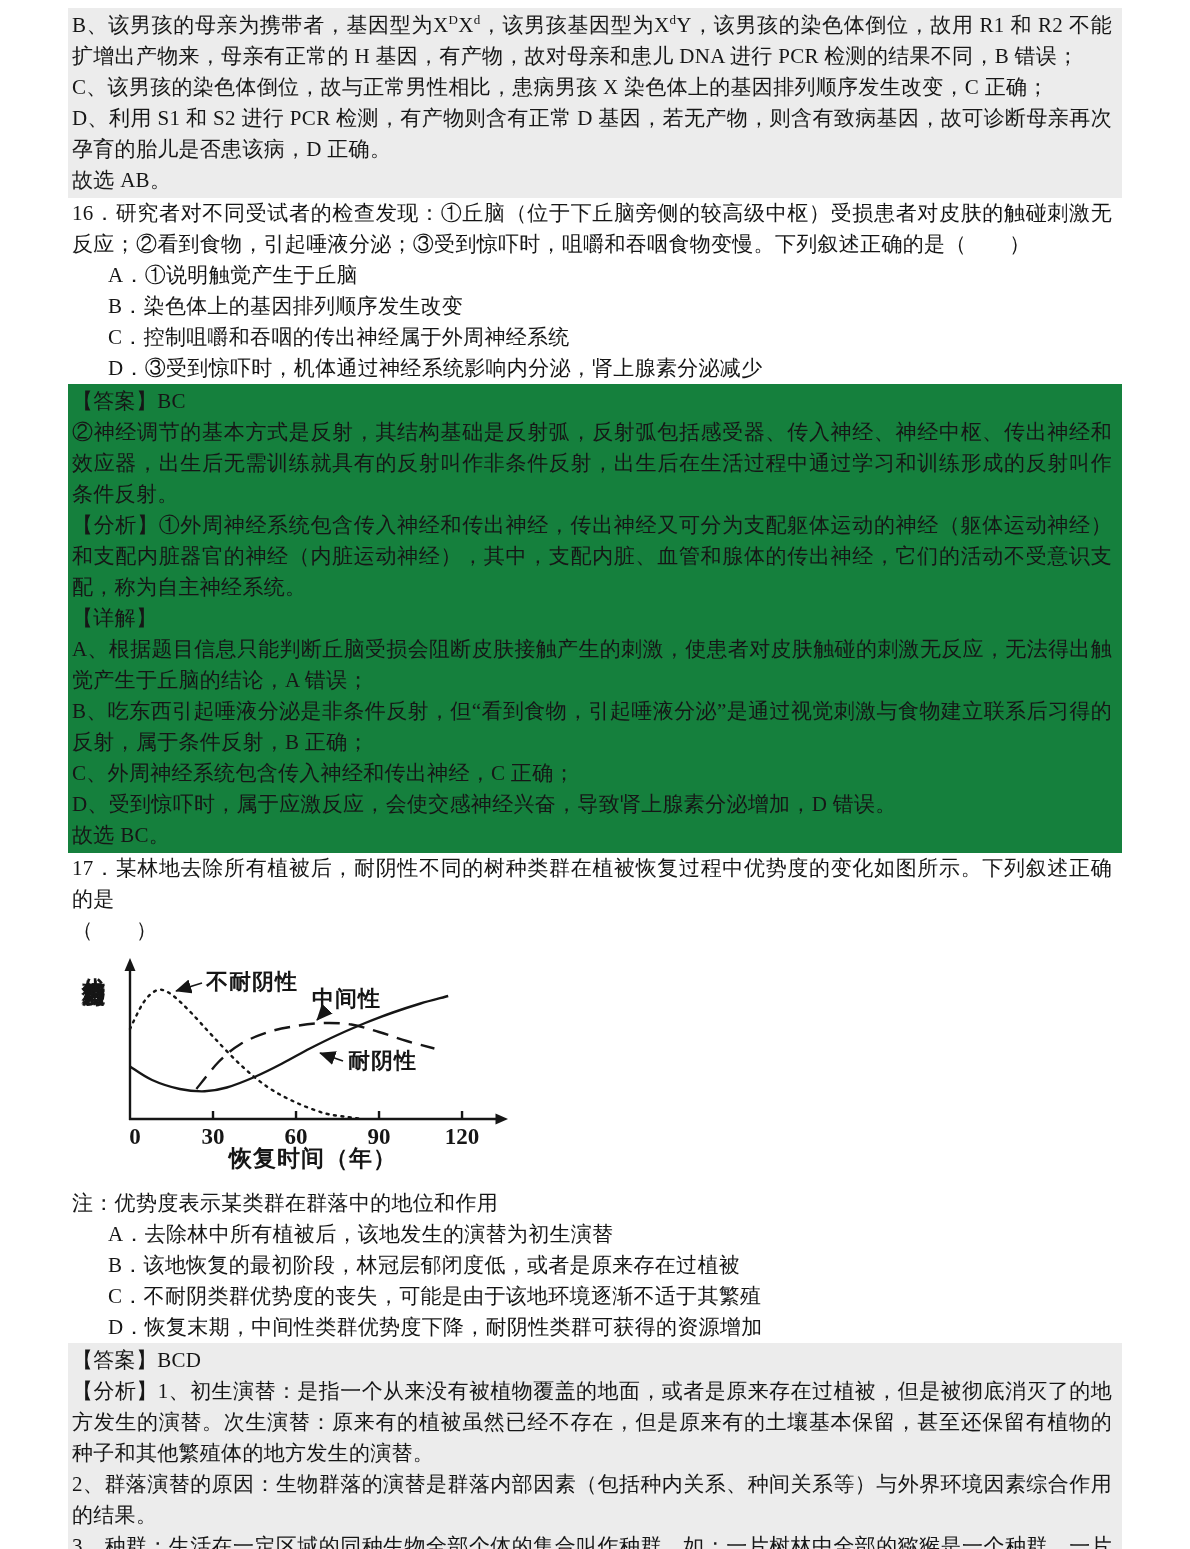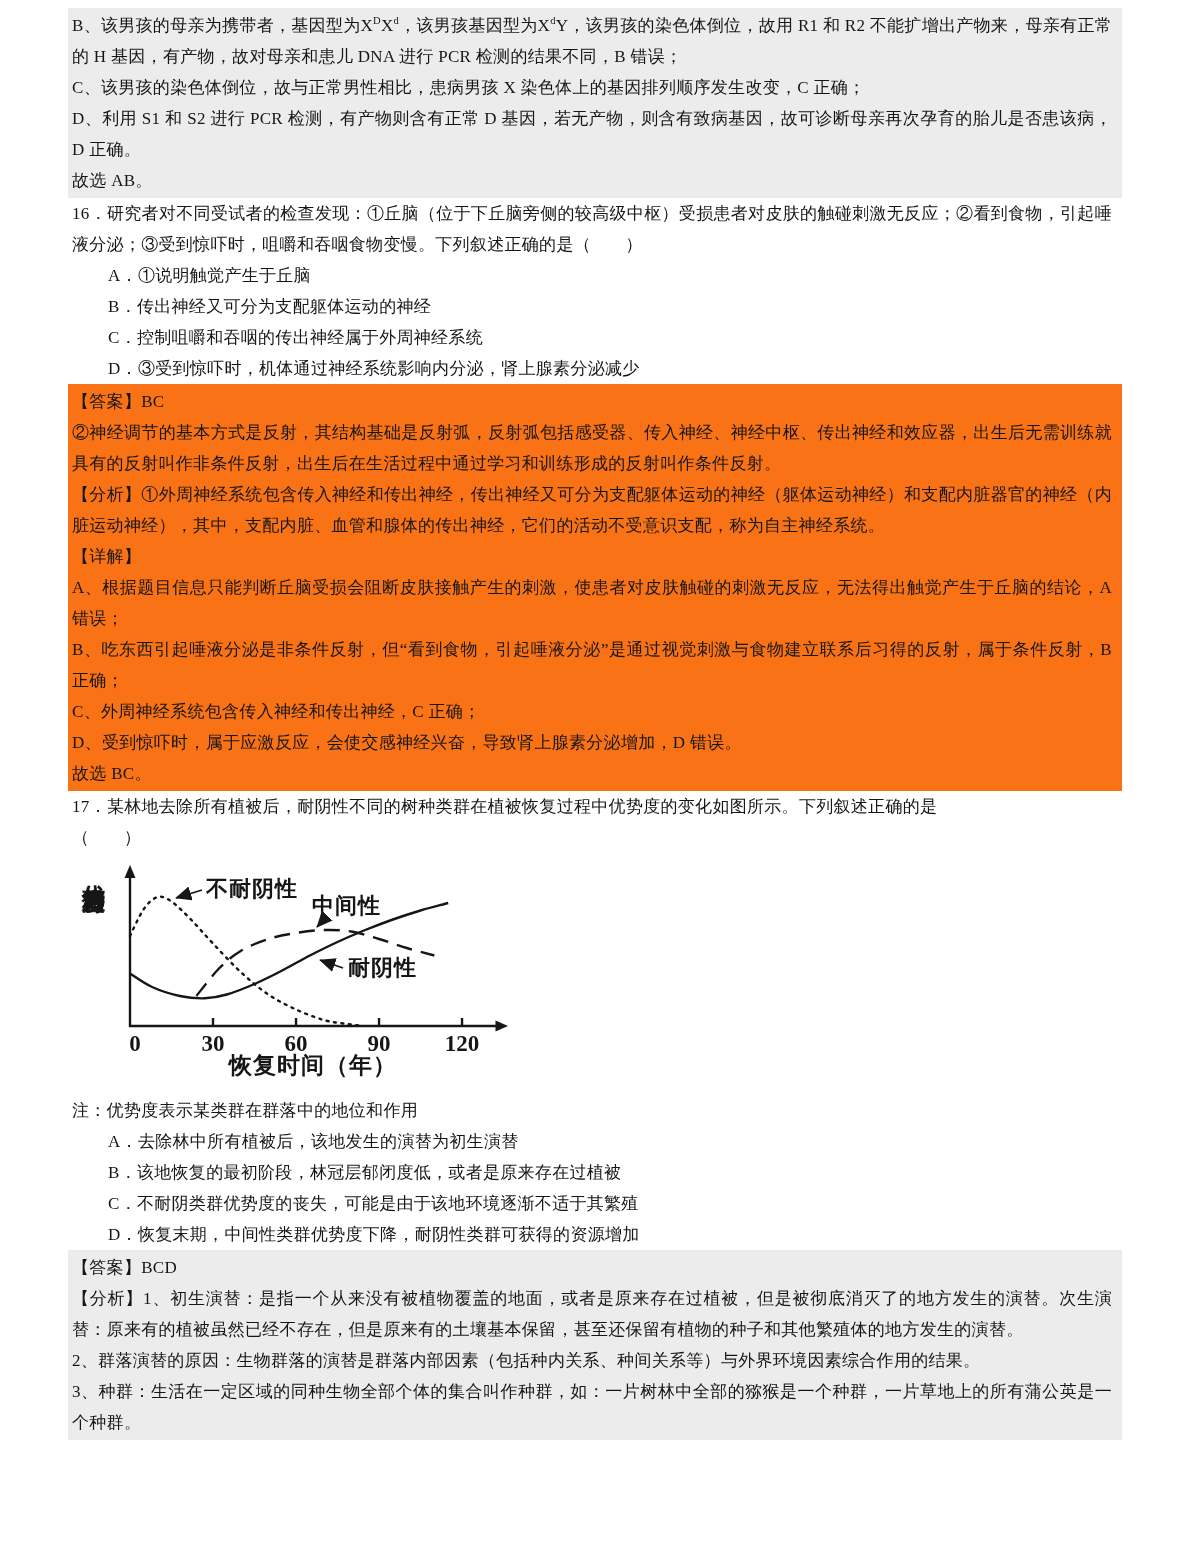--- a/index.html
+++ b/index.html
@@ -13,21 +13,21 @@
   }
   .page {
     width: 1054px;
     margin-left: 68px;
     padding-top: 8px;
   }
   .block { padding: 0 10px 0 4px; }
   .block.gray { padding-top: 2px; padding-bottom: 2px; }
   .para {
     margin: 0;
-    font-size: 17px;
+    font-size: 21px;
     line-height: 31px;
     text-align: justify;
     letter-spacing: 0.3px;
   }
   .para sup { font-size: 0.62em; line-height: 0; }
   .option { padding-left: 36px; }
   
   .chart-fig {
     position: relative;
     margin: 8px 0 4px 4px;
@@ -64,26 +64,26 @@
   <section class="block gray" style="background: rgb(236, 236, 236);">
     <p class="para">B、该男孩的母亲为携带者，基因型为X<sup>D</sup>X<sup>d</sup>，该男孩基因型为X<sup>d</sup>Y，该男孩的染色体倒位，故用 R1 和 R2 不能扩增出产物来，母亲有正常的 H 基因，有产物，故对母亲和患儿 DNA 进行 PCR 检测的结果不同，B 错误；</p>
     <p class="para">C、该男孩的染色体倒位，故与正常男性相比，患病男孩 X 染色体上的基因排列顺序发生改变，C 正确；</p>
     <p class="para">D、利用 S1 和 S2 进行 PCR 检测，有产物则含有正常 D 基因，若无产物，则含有致病基因，故可诊断母亲再次孕育的胎儿是否患该病，D 正确。</p>
     <p class="para">故选 AB。</p>
   </section>
 
   <section class="block white">
     <p class="para">16．研究者对不同受试者的检查发现：①丘脑（位于下丘脑旁侧的较高级中枢）受损患者对皮肤的触碰刺激无反应；②看到食物，引起唾液分泌；③受到惊吓时，咀嚼和吞咽食物变慢。下列叙述正确的是（　　）</p>
     <p class="para option">A．①说明触觉产生于丘脑</p>
-    <p class="para option">B．传出神经又可分为支配躯体运动的神经</p>
+    <p class="para option">B．染色体上的基因排列顺序发生改变</p>
     <p class="para option">C．控制咀嚼和吞咽的传出神经属于外周神经系统</p>
     <p class="para option">D．③受到惊吓时，机体通过神经系统影响内分泌，肾上腺素分泌减少</p>
   </section>
 
-  <section class="block gray" style="background: #f97316;">
+  <section class="block gray" style="background: #15803d;">
     <p class="para">【答案】BC</p>
     <p class="para">②神经调节的基本方式是反射，其结构基础是反射弧，反射弧包括感受器、传入神经、神经中枢、传出神经和效应器，出生后无需训练就具有的反射叫作非条件反射，出生后在生活过程中通过学习和训练形成的反射叫作条件反射。</p>
     <p class="para">【分析】①外周神经系统包含传入神经和传出神经，传出神经又可分为支配躯体运动的神经（躯体运动神经）和支配内脏器官的神经（内脏运动神经），其中，支配内脏、血管和腺体的传出神经，它们的活动不受意识支配，称为自主神经系统。</p>
     <p class="para">【详解】</p>
     <p class="para">A、根据题目信息只能判断丘脑受损会阻断皮肤接触产生的刺激，使患者对皮肤触碰的刺激无反应，无法得出触觉产生于丘脑的结论，A 错误；</p>
     <p class="para">B、吃东西引起唾液分泌是非条件反射，但“看到食物，引起唾液分泌”是通过视觉刺激与食物建立联系后习得的反射，属于条件反射，B 正确；</p>
     <p class="para">C、外周神经系统包含传入神经和传出神经，C 正确；</p>
     <p class="para">D、受到惊吓时，属于应激反应，会使交感神经兴奋，导致肾上腺素分泌增加，D 错误。</p>
     <p class="para">故选 BC。</p>
   </section>

